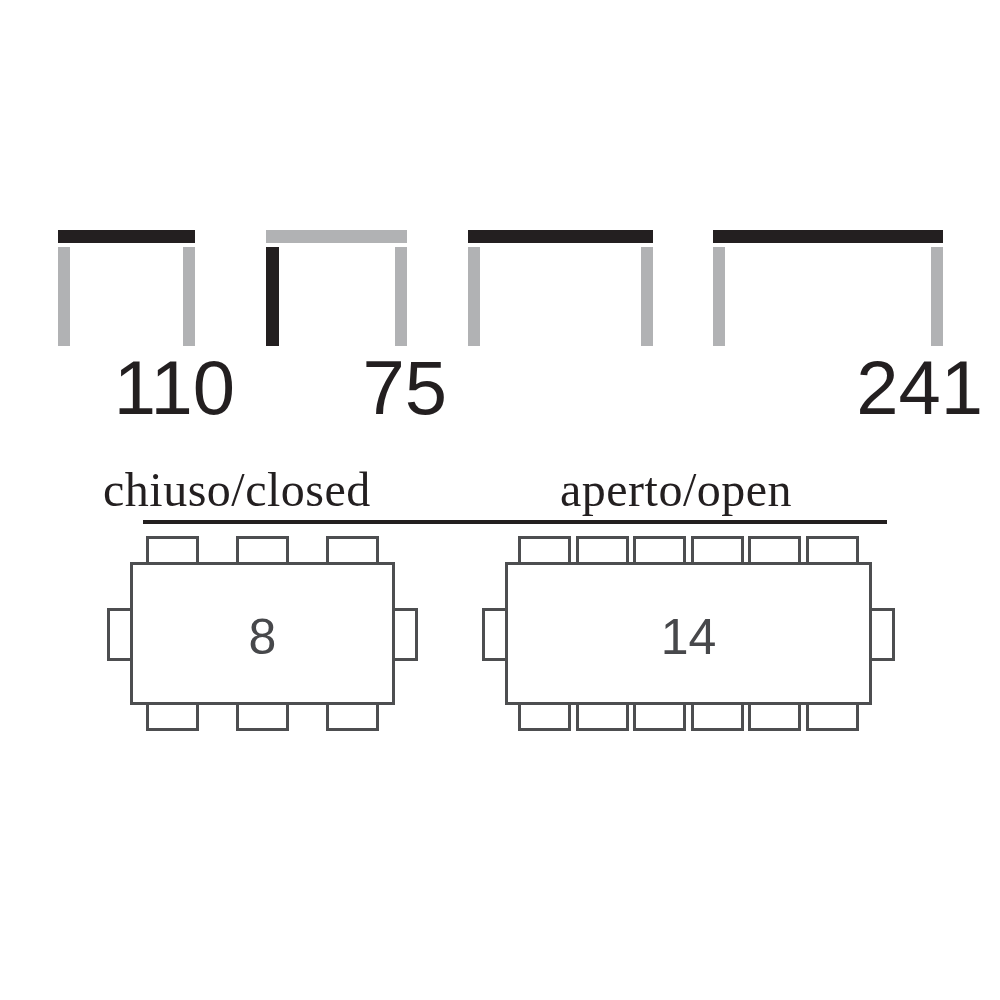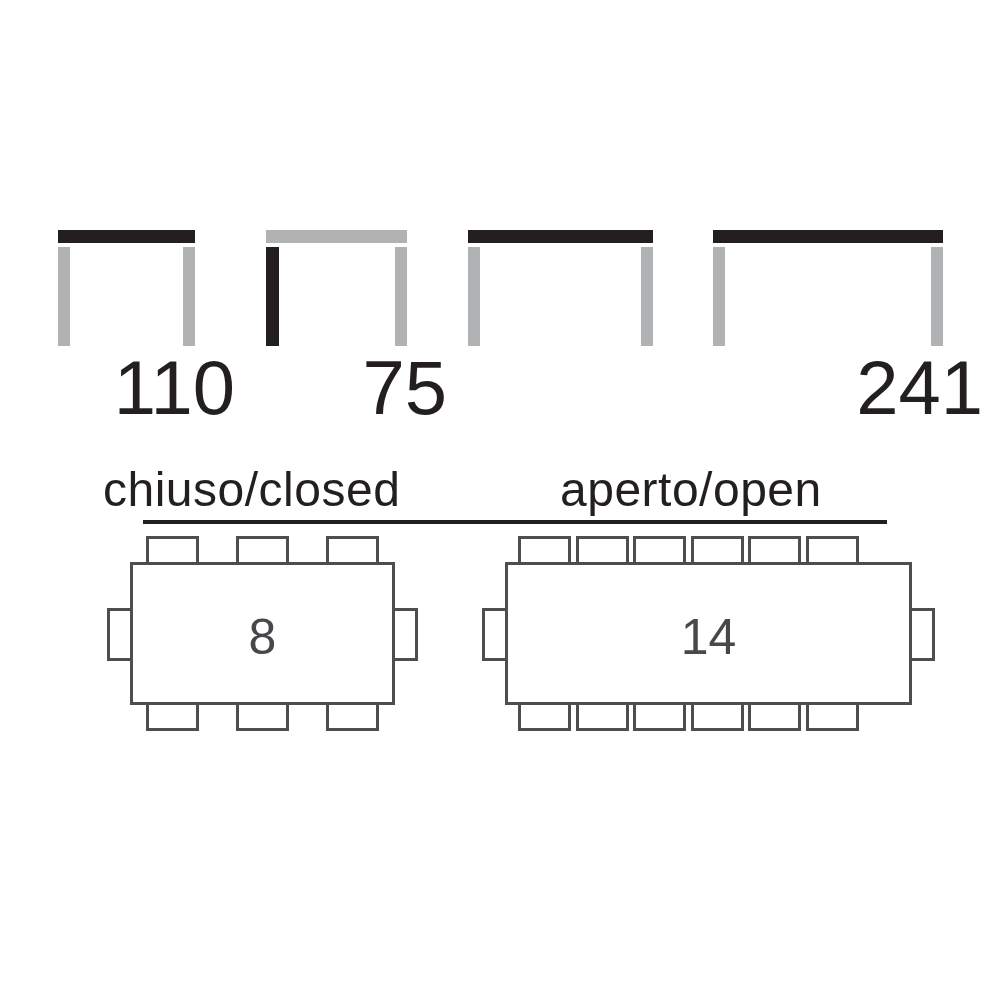--- a/index.html
+++ b/index.html
@@ -18,28 +18,28 @@
   .leg{position:absolute;top:17px;width:12px;height:99px;}
   .leg.l{left:0;} .leg.r{right:0;}
   .leg.dark{width:13px;}
   .dark{background:var(--c-dark);}
   .gray{background:var(--c-gray);}
   .dim{
     position:absolute;top:118px;left:-40px;right:-40px;height:80px;line-height:80px;
     text-align:right;font-size:76px;color:var(--c-dark);font-weight:400;letter-spacing:0px;
   }
   
-  .sec-label{position:absolute;top:464px;font-size:48px;line-height:52px;color:var(--c-dark);letter-spacing:0.5px;}
+  .sec-label{position:absolute;top:464px;font-size:48px;line-height:52px;color:var(--c-dark);letter-spacing:0.5px;font-family:Liberation Serif, serif;}
   #closed-label{left:103px;}
   #open-label{left:560px;}
   #underline{position:absolute;left:143px;top:520px;width:744px;height:4px;background:var(--c-dark);}
   
   .plan{position:absolute;top:562px;height:143px;}
   #plan-closed{left:130px;width:265px;}
-  #plan-open{left:505px;width:367px;padding-left:40px;}
+  #plan-open{left:505px;width:367px;}
   .chair{position:absolute;background:#ffffff;border:3px solid var(--c-outline);box-sizing:border-box;}
   .chair.top{top:-26px;width:53px;height:29px;}
   .chair.bottom{bottom:-26px;width:53px;height:29px;}
   .chair.left{left:-23px;top:calc(50% - 26px);width:26px;height:53px;}
   .chair.right{right:-23px;top:calc(50% - 26px);width:26px;height:53px;}
   .surface{
     position:absolute;inset:0;background:#ffffff;border:3px solid var(--c-outline);box-sizing:border-box;
     display:flex;align-items:center;justify-content:center;
   }
   .seat-count{font-size:50px;color:var(--c-seatnum);transform:translateY(3px);}

